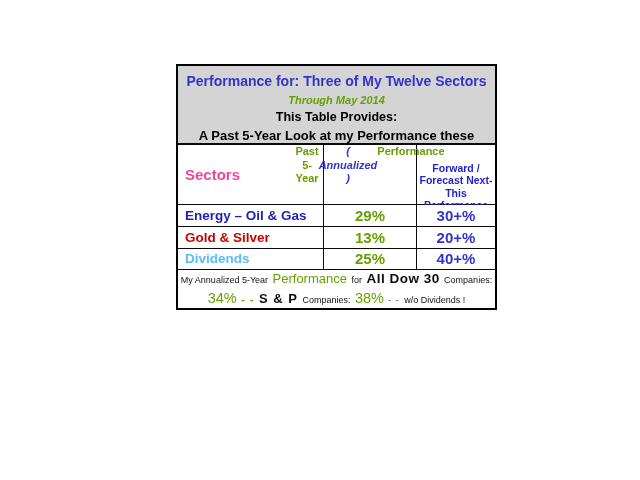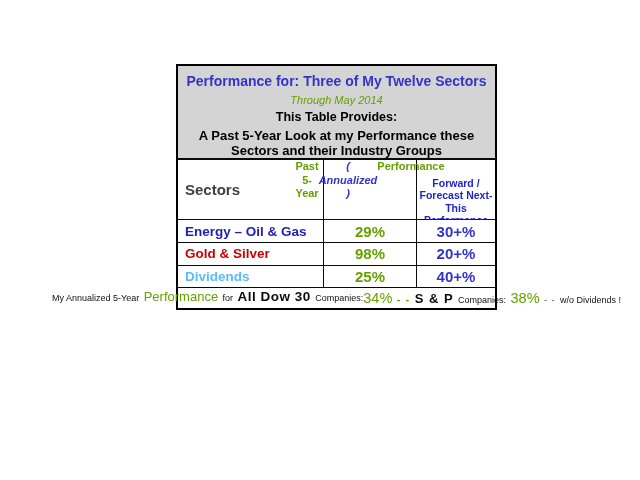--- a/index.html
+++ b/index.html
@@ -24,35 +24,35 @@
   
   .title-block {
     box-sizing:border-box;
     height:94px;
     background:#d4d4d4;
     border-bottom:2px solid #0a0a0a;
     text-align:center;
     padding-top:7px;
   }
   .main-title  { color:#3333cc; font-size:14px; font-weight:bold; line-height:16px; }
-  .subtitle    { color:#66a000; font-size:11px; font-weight:normal; font-style:italic; line-height:12px; margin-top:5px; }
+  .subtitle    { color:#66a000; font-size:11px; font-weight:bold; font-style:italic; line-height:12px; margin-top:5px; }
   .provides    { color:#000000; font-size:12.5px; font-weight:bold; line-height:13px; margin-top:5px; }
   .desc        { color:#000000; font-size:13px;  font-weight:bold; line-height:15px; }
   .desc.first  { margin-top:4px; }
 
   
   .header-row { display:flex; box-sizing:border-box; height:60px; border-bottom:1px solid #0a0a0a; background:#ffffff; }
   .data-row   { display:flex; box-sizing:border-box; height:37px; border-bottom:1px solid #0a0a0a; background:#ffffff; }
   .data-row.r0 { height:38px; }
 
   .col1 { width:146px; box-sizing:border-box; border-right:1px solid #0a0a0a; }
   .col2 { width:93px;  box-sizing:border-box; border-right:1px solid #0a0a0a; }
   .col3 { flex:1; box-sizing:border-box; }
 
-  .hdr-sectors { display:flex; align-items:center; padding-left:7px; font-size:15px; font-weight:bold; color:#404040; }
+  .hdr-sectors { display:flex; align-items:center; padding-left:7px; font-size:15px; font-weight:bold; color:#ec4899; }
   .hdr-past {
     display:flex; flex-direction:row; justify-content:center;
     text-align:center; font-weight:bold; font-size:11px; line-height:13.5px;
   }
   .hdr-past .g { color:#66a000; }
   .hdr-past .b { color:#3333cc; font-style:italic; }
   .hdr-fwd {
     display:flex; flex-direction:column; justify-content:center;
     text-align:center; font-weight:bold; font-size:10.5px; line-height:12.5px;
     color:#2222cc;
@@ -60,21 +60,21 @@
   }
 
   .sector-label { display:flex; align-items:center; padding-left:7px; font-size:13.5px; font-weight:bold; }
   .val { display:flex; align-items:center; justify-content:center; font-size:15px; font-weight:bold; }
   .val.green { color:#66a000; }
   .val.blue  { color:#3333cc; }
 
   
   .footer {
     flex:1; background:#ffffff;
-    display:flex; justify-content:center;
+    display:flex; flex-direction:column; justify-content:center;
     text-align:center;
   }
   .f-line { white-space:nowrap; line-height:15px; }
   .f-line2 { margin-top:2px; }
   .sm   { font-size:9px;    color:#111111; }
   .perf { font-size:13px;   color:#66a000; }
   .dow  { font-size:13.5px; font-weight:bold; color:#0d0d0d; letter-spacing:0.5px; }
   .sp   { font-size:13px;   font-weight:bold; color:#0d0d0d; letter-spacing:1px; }
   .pct  { font-size:14.5px; color:#66a000; }
   .dash-green { font-size:11px; font-weight:bold; color:#66a000; letter-spacing:1px; }
@@ -84,21 +84,20 @@
 <body>
 
 <div class="canvas">
   <div class="board">
 
     <div class="title-block">
       <div class="main-title">Performance for: Three of My Twelve Sectors</div>
       <div class="subtitle">Through May 2014</div>
       <div class="provides">This Table Provides:</div>
       <div class="desc first">A Past 5-Year Look at my Performance these</div>
-      <div class="desc">Sectors and their Industry Groups</div>
     </div>
 
     <div class="header-row">
       <div class="col1 hdr-sectors">
         <span>Sectors</span>
       </div>
       <div class="col2 hdr-past">
         <div class="g">Past 5-Year</div>
         <div class="b">( Annualized )</div>
         <div class="g">Performance</div>
@@ -112,21 +111,21 @@
     </div>
 
     <div class="data-row r0">
       <div class="col1 sector-label" style="color: rgb(33, 33, 180);">Energy – Oil &amp; Gas</div>
       <div class="col2 val green">29%</div>
       <div class="col3 val blue">30+%</div>
     </div>
 
     <div class="data-row">
       <div class="col1 sector-label" style="color: rgb(204, 0, 0);">Gold &amp; Silver</div>
-      <div class="col2 val green">98%</div>
+      <div class="col2 val green">13%</div>
       <div class="col3 val blue">20+%</div>
     </div>
 
     <div class="data-row">
       <div class="col1 sector-label" style="color: rgb(88, 190, 245);">Dividends</div>
       <div class="col2 val green">25%</div>
       <div class="col3 val blue">40+%</div>
     </div>
 
     <div class="footer">

